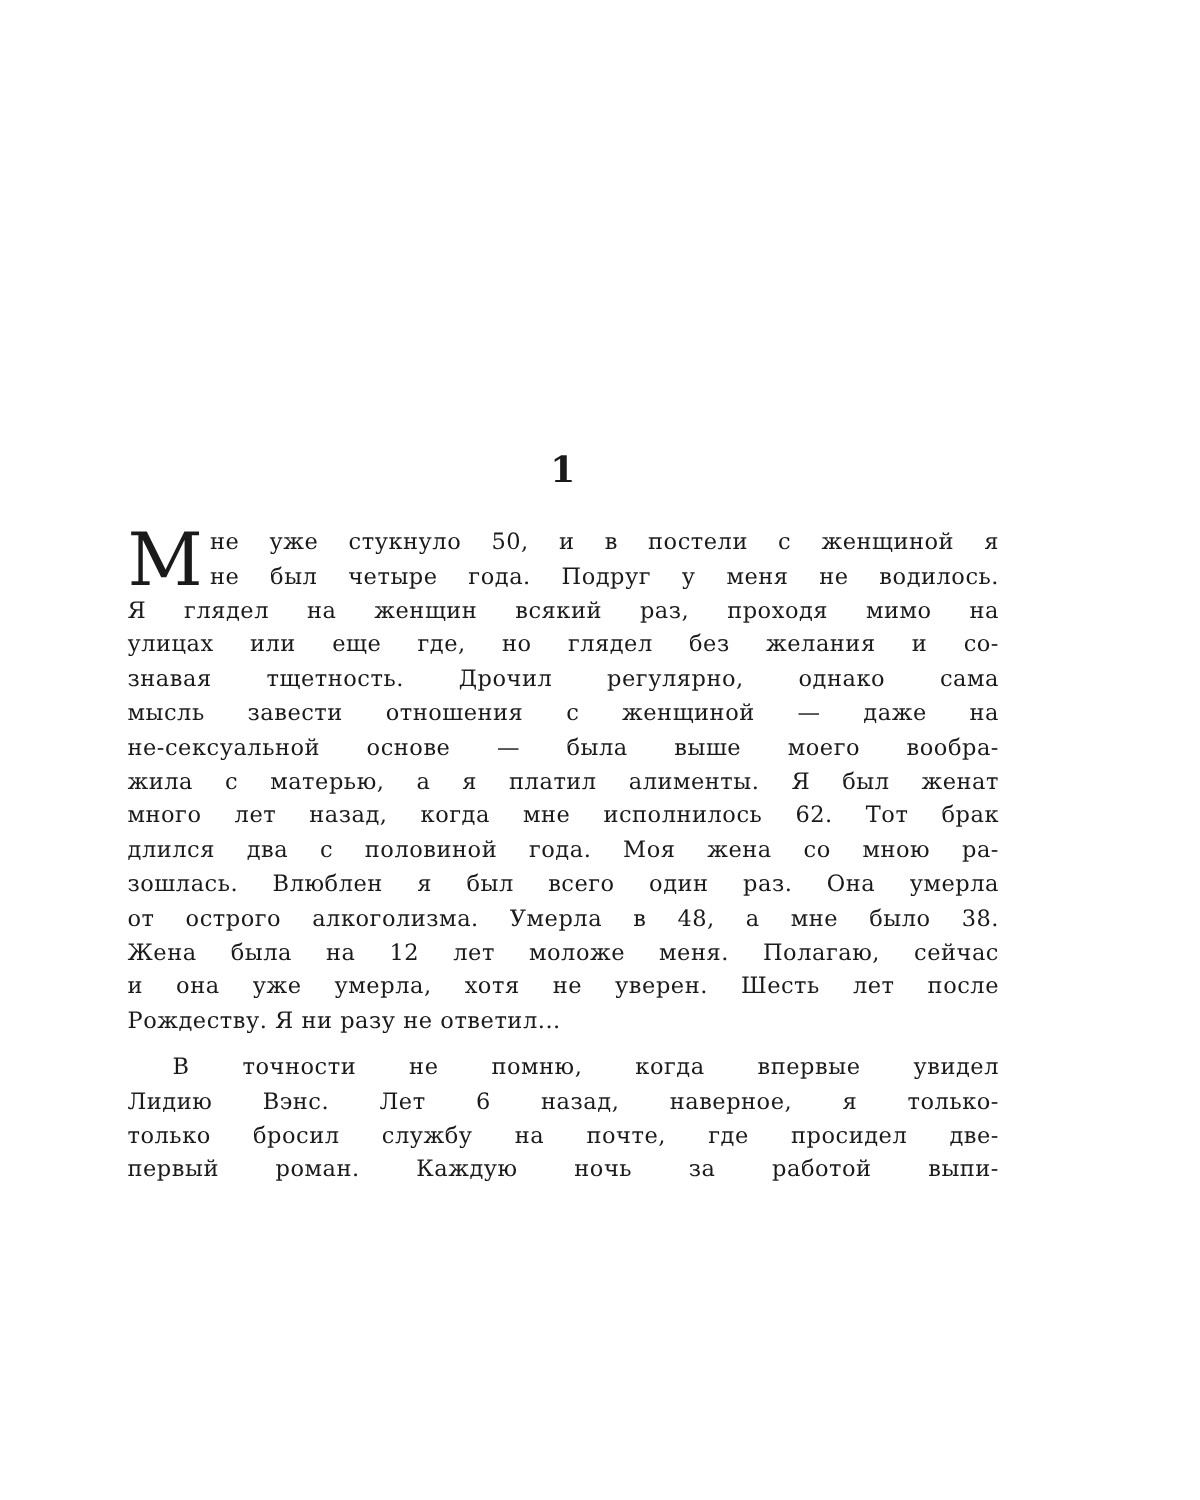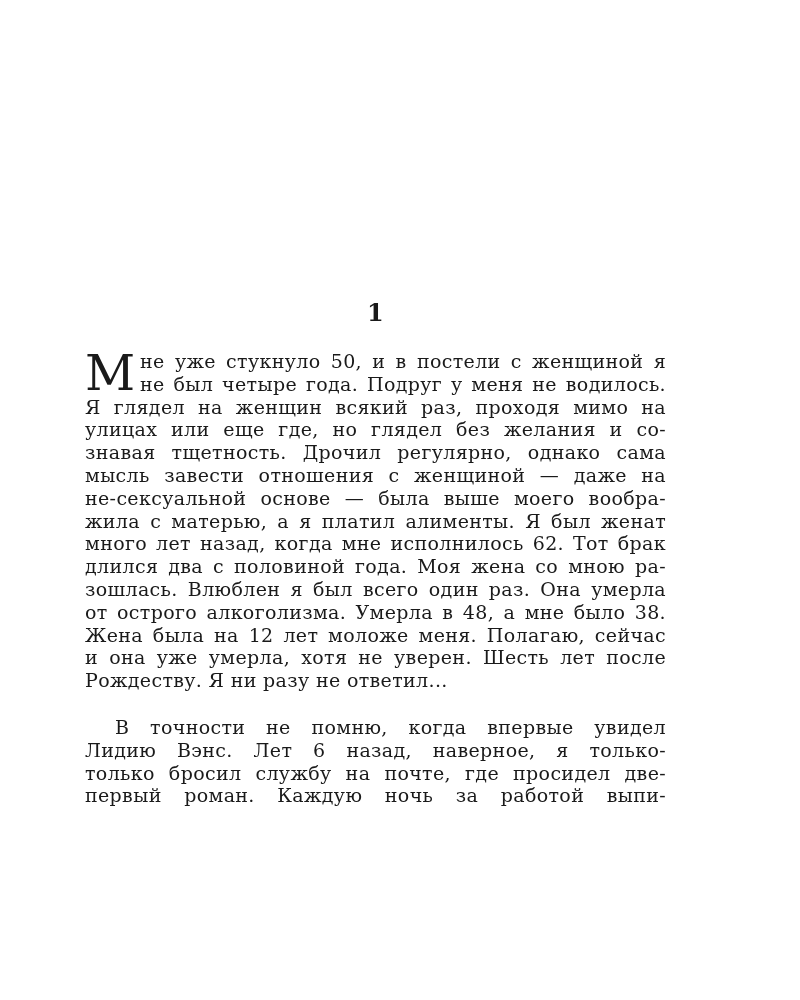--- a/index.html
+++ b/index.html
@@ -31,24 +31,24 @@
     font-size: 24px;
     line-height: 24px;
     text-align: center;
     letter-spacing: 0.5px;
     margin-bottom: 25px;
   }
   .paragraph {
     position: relative;
   }
   .para-2 {
-    margin-top: 24px;
+    margin-top: 8px;
   }
   .line {
-    font-size: 19px;
+    font-size: 15px;
     line-height: 22.8px;
     height: 22.8px;
     letter-spacing: 0.35px;
     text-align: justify;
     text-align-last: justify;
     overflow: hidden;
   }
   .line.last-left {
     text-align: right;
     text-align-last: left;

